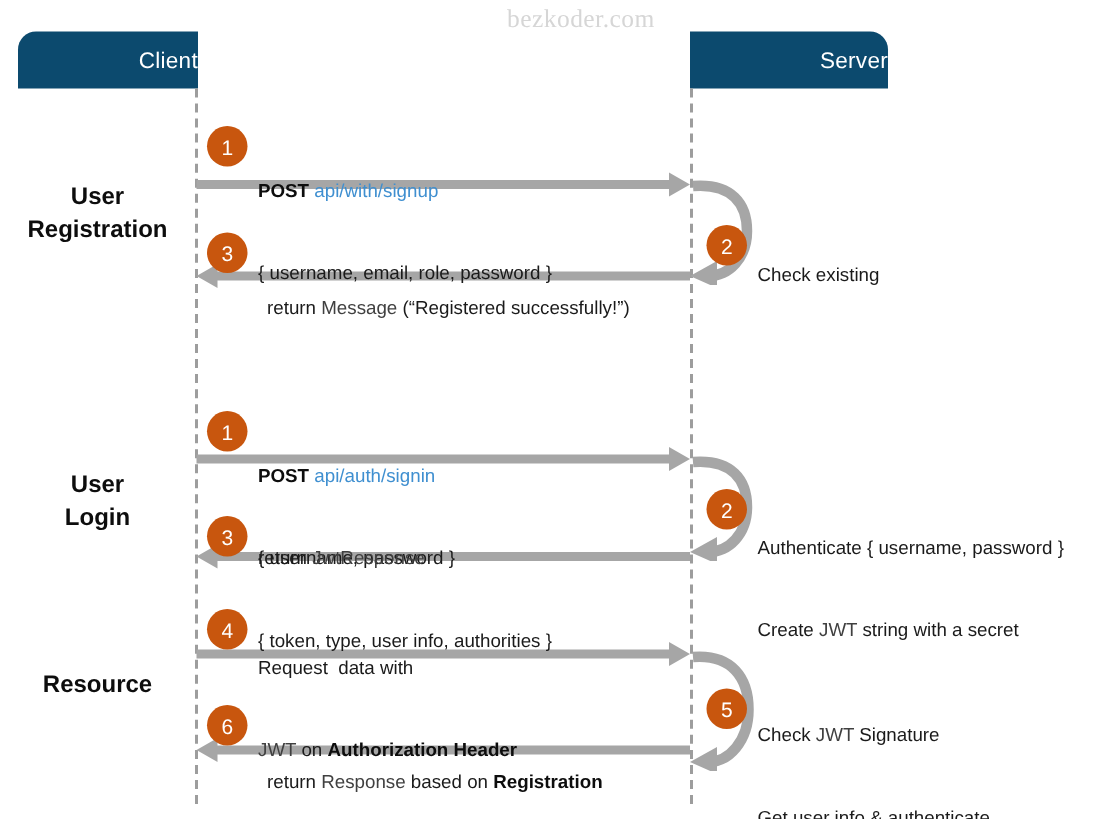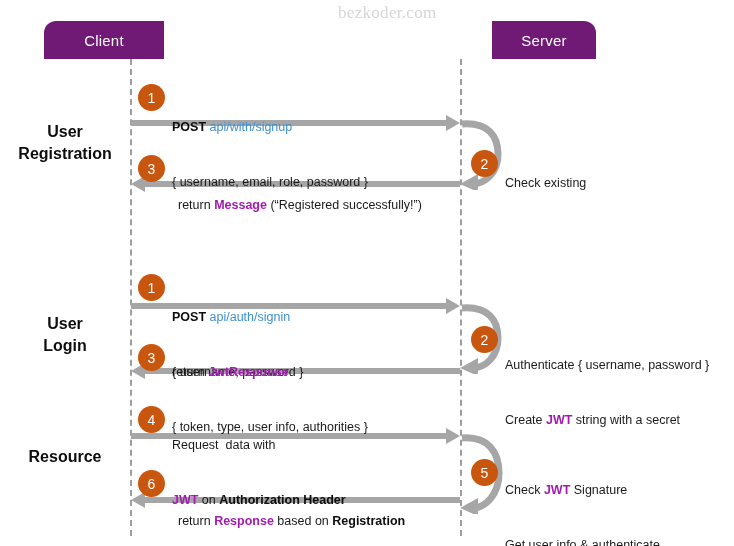--- a/index.html
+++ b/index.html
@@ -11,31 +11,30 @@
     position:relative;
     width:734px;
     height:546px;
     background:#ffffff;
     overflow:hidden;
   }
 
   
   .actor{
     position:absolute;
-    background:#701a75;
+    background:#0c4a6e;
     color:#ffffff;
     font-size:15px;
     display:flex;
     align-items:center;
-    justify-content:center;
+    justify-content:flex-end;
     letter-spacing:.2px;
-    margin-left:32px;
   }
   #actor-client{ left:12px; top:21px; width:120px; height:38px; border-top-left-radius:12px; }
-  #actor-server{ left:460px; top:21px; width:104px; height:38px; border-top-right-radius:12px; }
+  #actor-server{ left:460px; top:21px; width:132px; height:38px; border-top-right-radius:12px; }
 
   
   .lifeline{
     position:absolute;
     top:59px;
     width:0;
     height:477px;
     border-left:2px dashed #9d9d9d;
   }
   #lifeline-client{ left:130px; }
@@ -104,21 +103,21 @@
   
   .msg-text{
     position:absolute;
     font-size:12.5px;
     color:#1a1a1a;
     line-height:1.45;
     white-space:pre;
     z-index:5;
   }
   .t-blue{ color:#3f8fd0; }
-  .t-green{ color:#a21caf; font-weight:bold; }
+  .t-green{ color:#404040; font-weight:normal; }
   .t-bold{ font-weight:bold; color:#0d0d0d; }
 
   
   .selfloop{
     position:absolute;
     width:46px;
     z-index:3;
   }
   .selfloop svg{ display:block; }
 </style>

